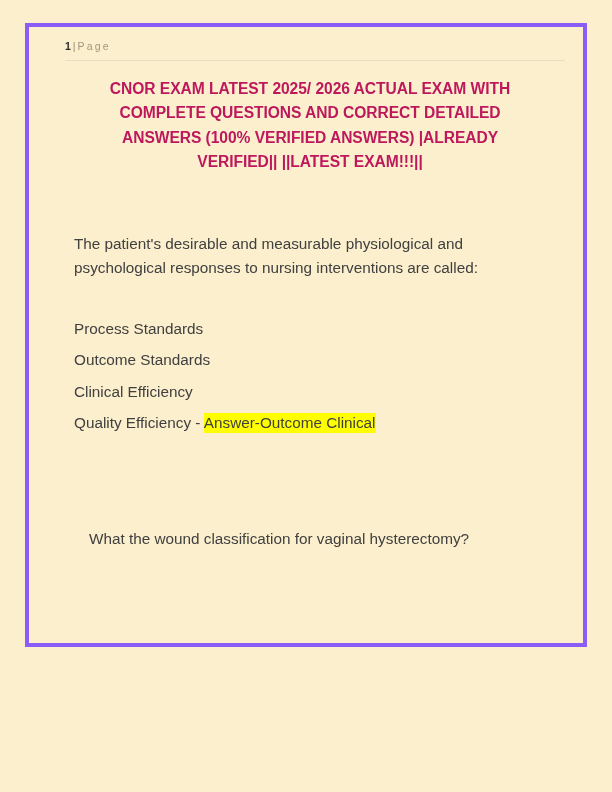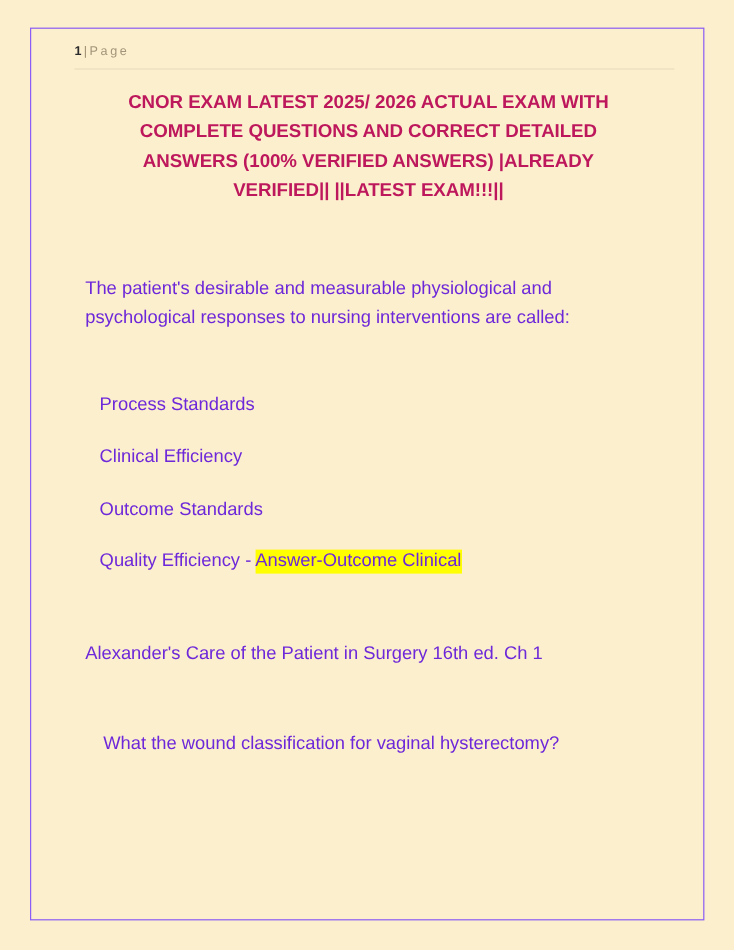--- a/index.html
+++ b/index.html
@@ -13,23 +13,23 @@
     background: #FCEFCD;
     font-family: "Liberation Sans", sans-serif;
     overflow: hidden;
   }
 
   .page {
     position: absolute;
     left: 25px;
     top: 23px;
     width: 562px;
-    height: 744px;
+    height: 624px;
     box-sizing: border-box;
-    border: 1px solid #8b5cf6;
+    border: 4px solid #8b5cf6;
     background: #FCEFCD;
   }
 
   .page-inner {
     position: absolute;
     left: 0;
     top: 0;
     right: 0;
     bottom: 0;
     padding: 0;
@@ -84,36 +84,36 @@
     line-height: 24.3px;
     letter-spacing: -0.05px;
   }
 
   
   .body {
     position: absolute;
     left: 45px;
     top: 205px;
     width: 490px;
-    color: #6d28d9;
+    color: #404040;
     font-size: 15.3px;
     line-height: 24.3px;
   }
 
   .para {
     margin: 0;
     width: 468px;
   }
 
   .gap-lg { height: 36px; }
   .gap-md { height: 25px; }
   .gap-sm { height: 8px; }
 
   .opt {
-    margin: 12px;
+    margin: 0;
     height: 31.6px;
     line-height: 24.3px;
     white-space: nowrap;
   }
 
   .hl {
     background: #FFFF00;
     padding: 1px 0 2px 0;
   }
 
@@ -145,30 +145,29 @@
       <div>VERIFIED|| ||LATEST EXAM!!!||</div>
     </div>
 
     <div class="body">
 
       <p class="para">The patient's desirable and measurable physiological and psychological responses to nursing interventions are called:</p>
 
       <div class="gap-lg"></div>
 
       <p class="opt">Process Standards</p>
+      <p class="opt">Outcome Standards</p>
       <p class="opt">Clinical Efficiency</p>
-      <p class="opt">Outcome Standards</p>
       <p class="opt"><span>Quality Efficiency - </span><span class="hl">Answer-Outcome Clinical</span></p>
 
       <div class="gap-md"></div>
 
 
       <div class="gap-sm"></div>
 
-      <p class="cite">Alexander's Care of the Patient in Surgery 16th ed. Ch 1</p>
 
       <div class="gap-lg"></div>
 
       <p class="qline">What the wound classification for vaginal hysterectomy?</p>
 
     </div>
   </div>
 </div>
 
 </body></html>

